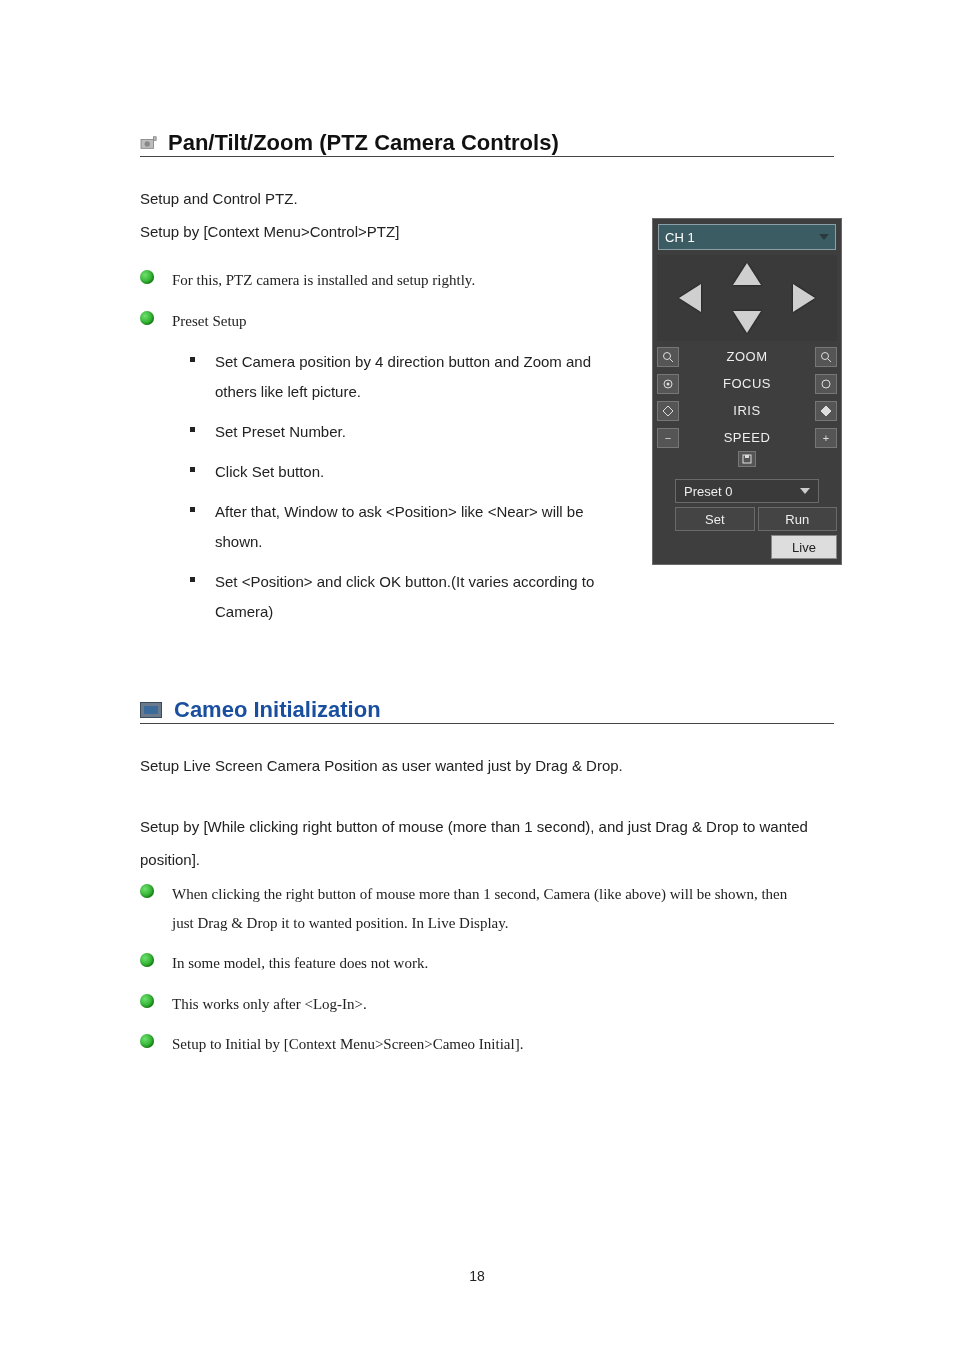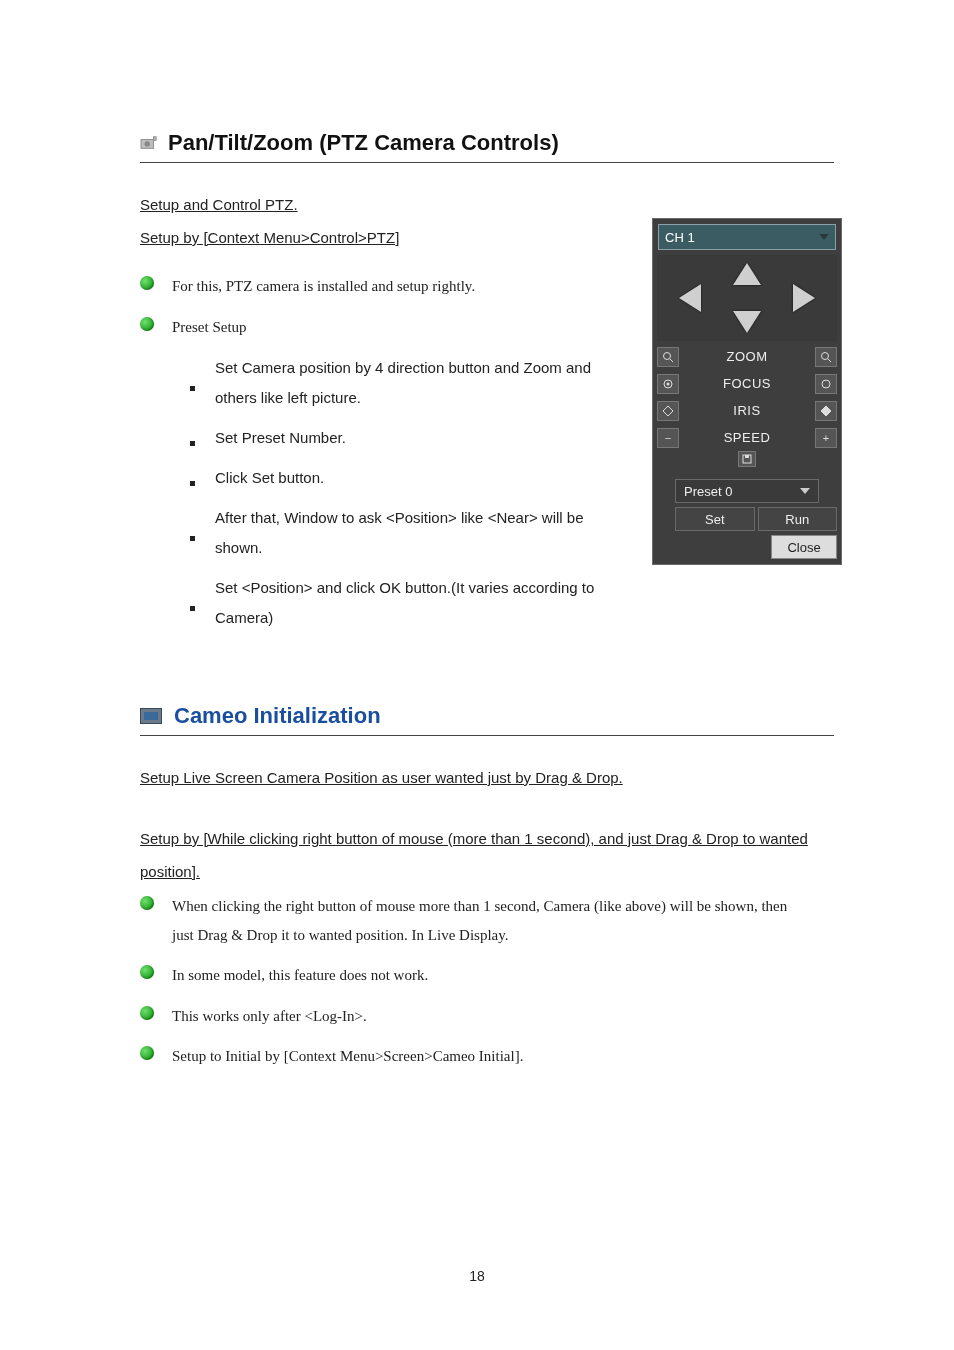--- a/index.html
+++ b/index.html
@@ -9,51 +9,49 @@
     background: #fff;
     font-family: "Segoe UI", Tahoma, sans-serif;
     color: #222;
     position: relative;
     padding: 130px 120px 0 140px;
   }
   .section-header {
     display: flex;
     align-items: center;
     border-bottom: 1px solid #444;
-    padding-bottom: 6px;
     margin-bottom: 25px;
   }
   .section-header .hicon {
     width: 18px;
     height: 16px;
     margin-right: 10px;
     flex: 0 0 auto;
   }
   .section-header h2 {
     font-size: 22px;
     font-weight: 700;
     color: #111;
   }
   .para {
     font-size: 15px;
     line-height: 2.2;
     color: #222;
-    text-decoration: underline;
   }
   .bullets { margin-top: 18px; }
   .brow { display: flex; align-items: flex-start; margin-bottom: 12px; font-family: Liberation Serif, serif; }
   .bicon {
     width: 14px; height: 14px; border-radius: 50%;
     background: radial-gradient(circle at 35% 35%, #6fe06f 0%, #1fa41f 70%);
     flex: 0 0 auto; margin-top: 4px; margin-right: 18px;
     box-shadow: inset -1px -1px 2px rgba(0,0,0,0.3);
   }
   .brow .btext { font-size: 15px; line-height: 1.9; max-width: 430px; }
   .sublist { margin-left: 50px; }
-  .srow { display: flex; align-items: center; margin-bottom: 10px; }
+  .srow { display: flex; align-items: flex-start; margin-bottom: 10px; }
   .sdot {
     width: 5px; height: 5px; background: #222; border-radius: 0;
     flex: 0 0 auto; margin-top: 10px; margin-right: 20px;
   }
   .srow .stext { font-size: 15px; line-height: 2.0; max-width: 390px; }
 
   
   .ptz-panel {
     position: absolute;
     top: 218px; right: 112px;
@@ -281,21 +279,21 @@
   </div>
   <div class="preset-select">
     <span>Preset 0</span>
     <span class="chev-down"></span>
   </div>
   <div class="btn-row">
     <div class="pbtn">Set</div>
     <div class="pbtn">Run</div>
   </div>
   <div class="close-row">
-    <div class="close-btn">Close</div>
+    <div class="close-btn">Live</div>
   </div>
 </div>
 
 <div class="section2">
   <div class="section-header">
     <div class="camera-icon"></div>
     <h2>Cameo Initialization</h2>
   </div>
   <div class="para" style="margin-bottom:28px;">Setup Live Screen Camera Position as user wanted just by Drag &amp; Drop.</div>
   <div class="para">Setup by [While clicking right button of mouse (more than 1 second), and just Drag &amp; Drop to wanted position].</div>

